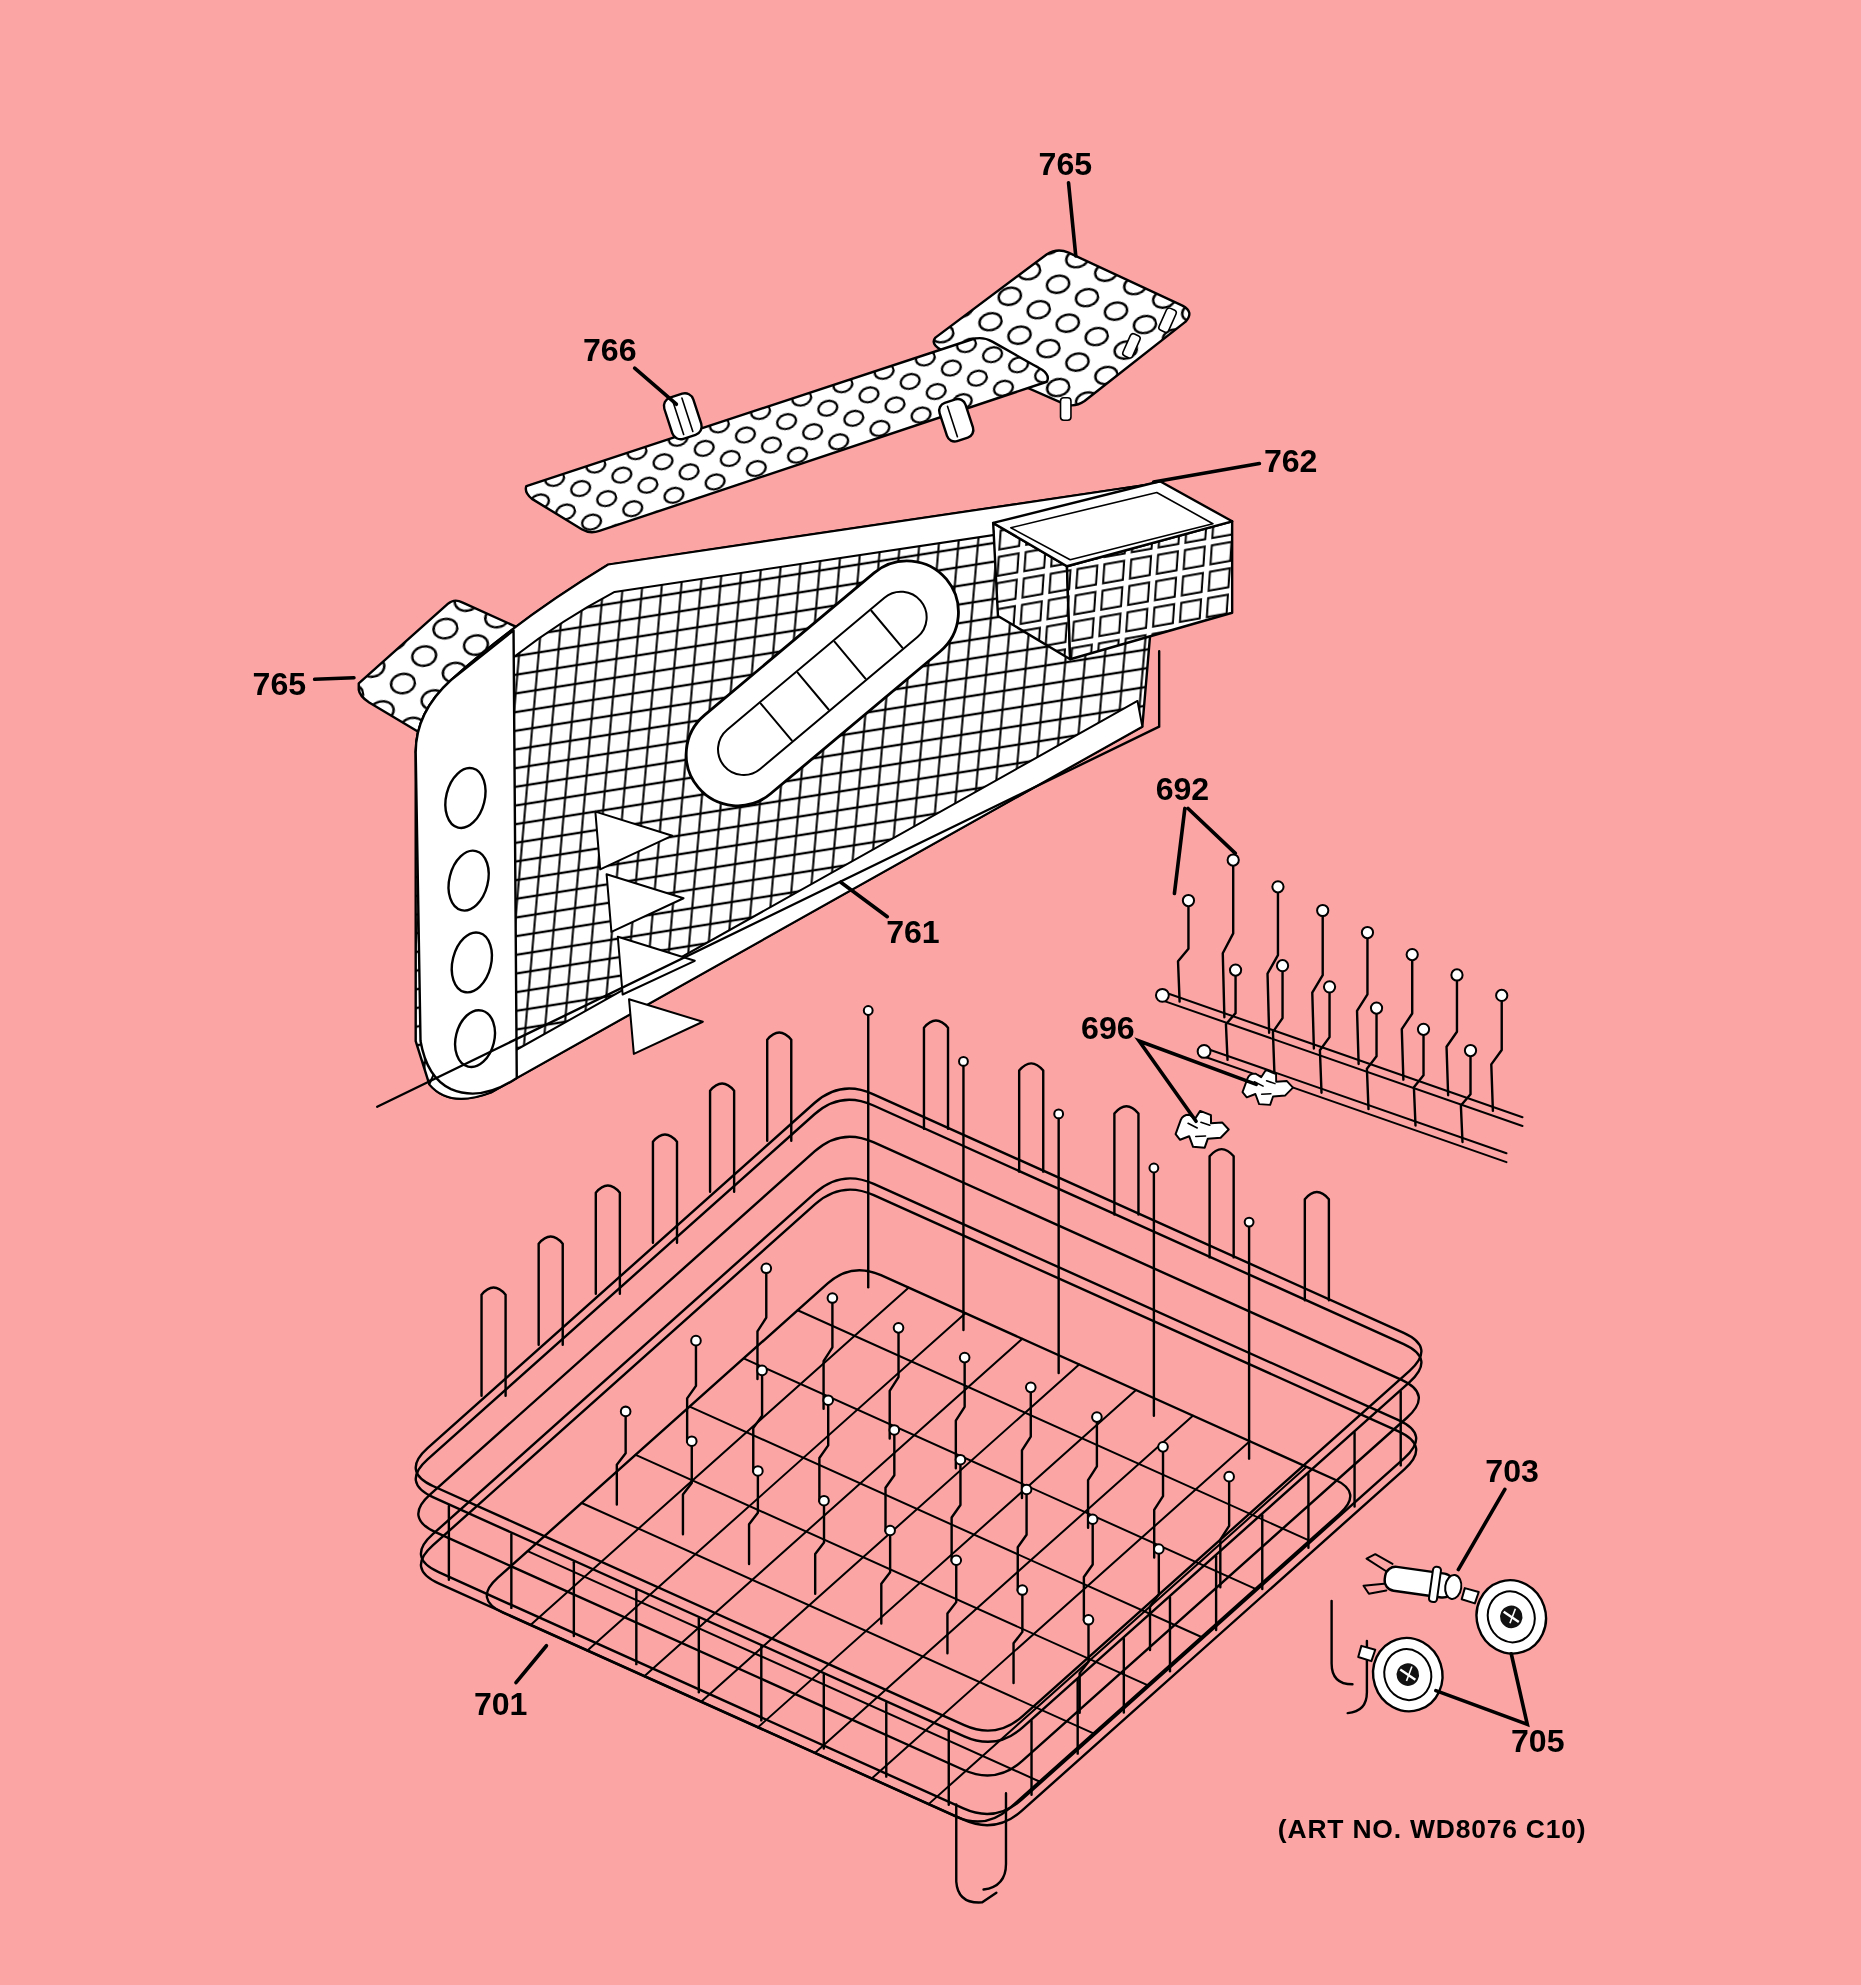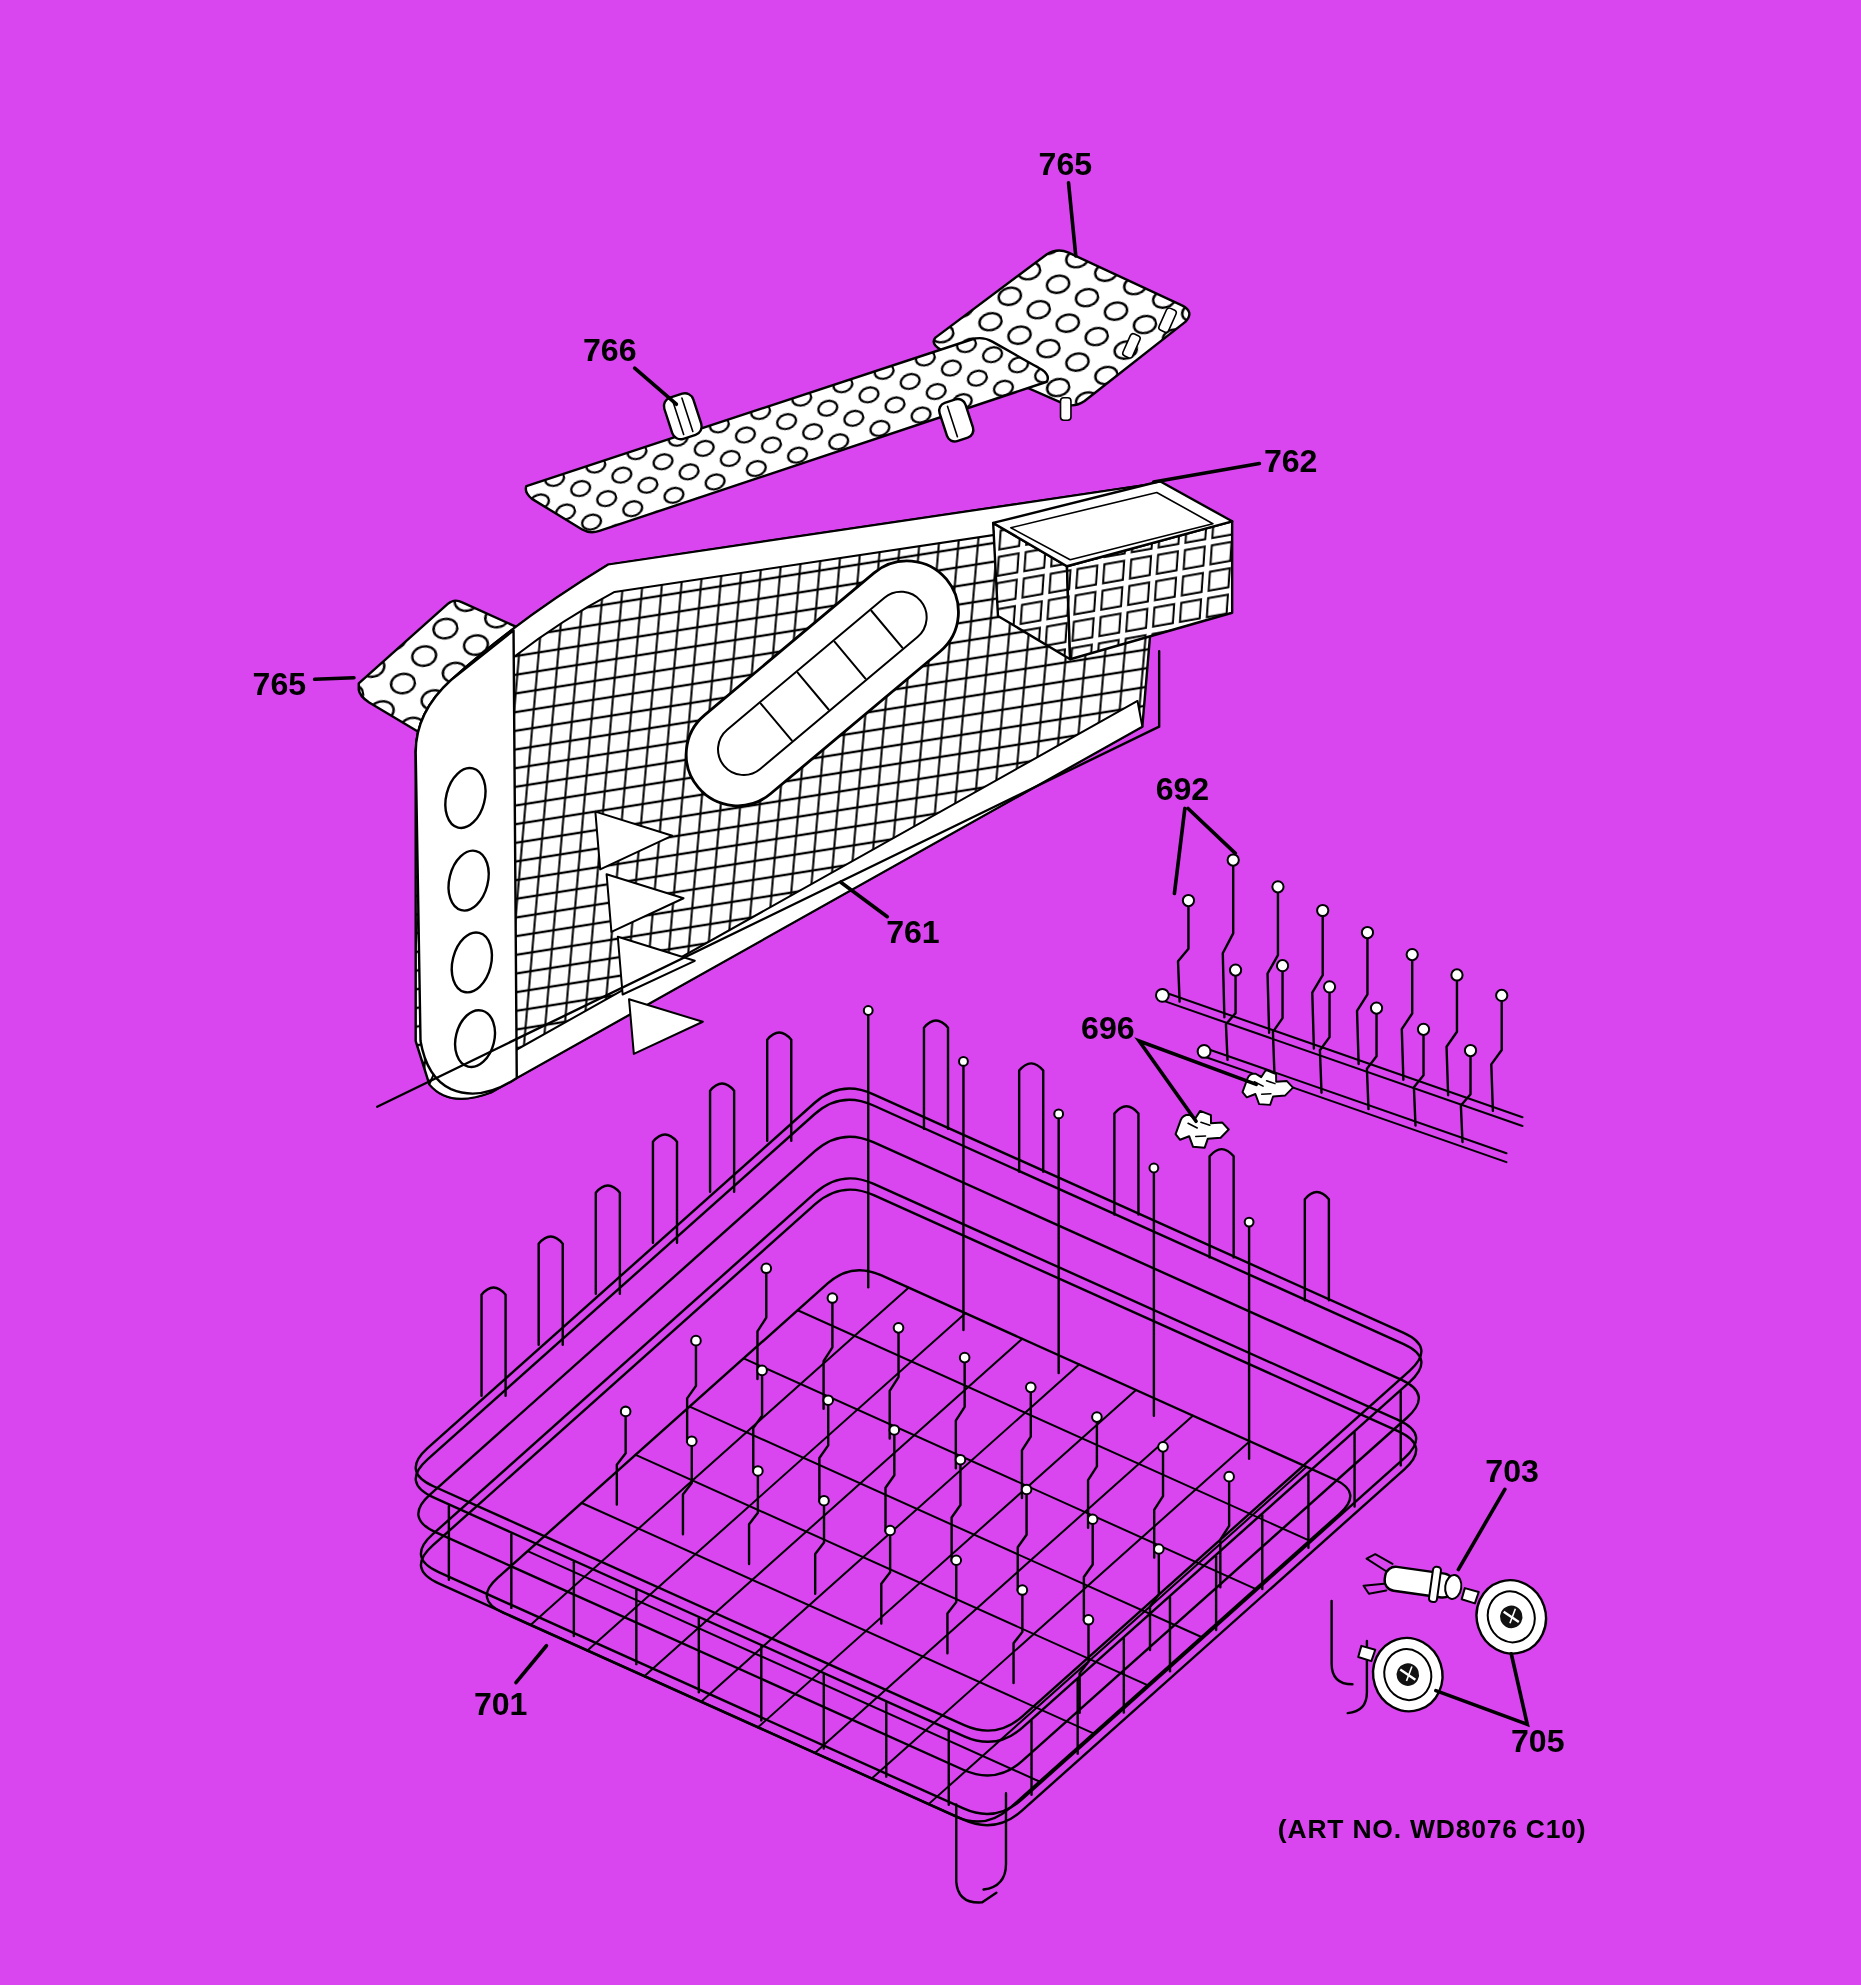--- a/index.html
+++ b/index.html
@@ -1,16 +1,16 @@
 <!DOCTYPE html>
 <html style="font-size:13px"><head>
 <meta charset="utf-8">
 <style>
   html,body{margin:0;padding:0;background:#fff}
-  #stage{width:1862px;height:1985px;position:relative;background:#d946ef}
+  #stage{width:1862px;height:1985px;position:relative;background:#fca5a5}
   svg{display:block}
   .s2{stroke:#000;stroke-width:2;fill:none;stroke-linecap:round;stroke-linejoin:round}
   .s25{stroke:#000;stroke-width:2.5;fill:none;stroke-linecap:round;stroke-linejoin:round}
   .s3{stroke:#000;stroke-width:3;fill:none;stroke-linecap:round;stroke-linejoin:round}
   .s35{stroke:#000;stroke-width:3.5;fill:none;stroke-linecap:round;stroke-linejoin:round}
   .wfill{fill:#fff}
   .ldr{stroke:#000;stroke-width:4.5;fill:none;stroke-linecap:round}
   .lbl{font-family:"Liberation Sans",sans-serif;font-weight:bold;font-size:40px;fill:#000}
   .note{font-family:"Liberation Sans",sans-serif;font-weight:bold;font-size:33px;fill:#000;letter-spacing:1px}
 </style>

